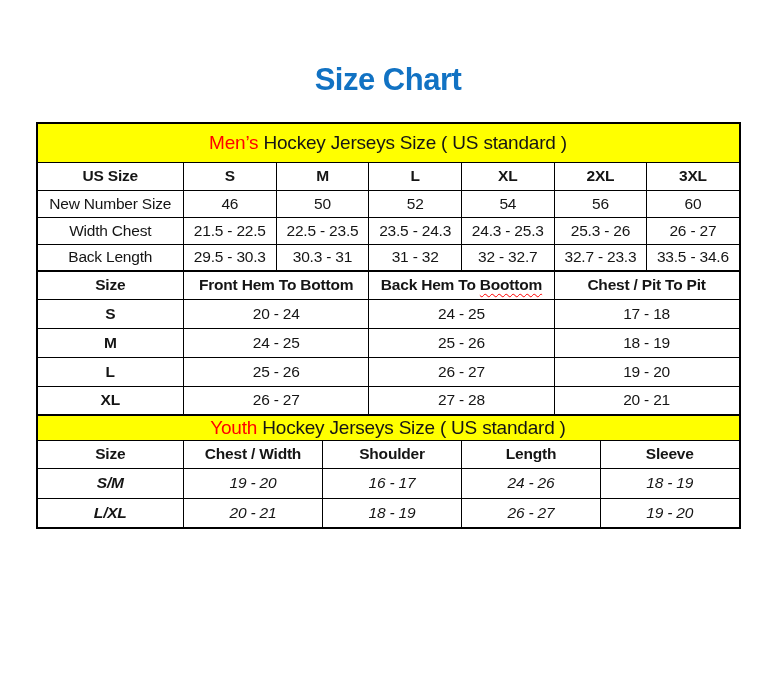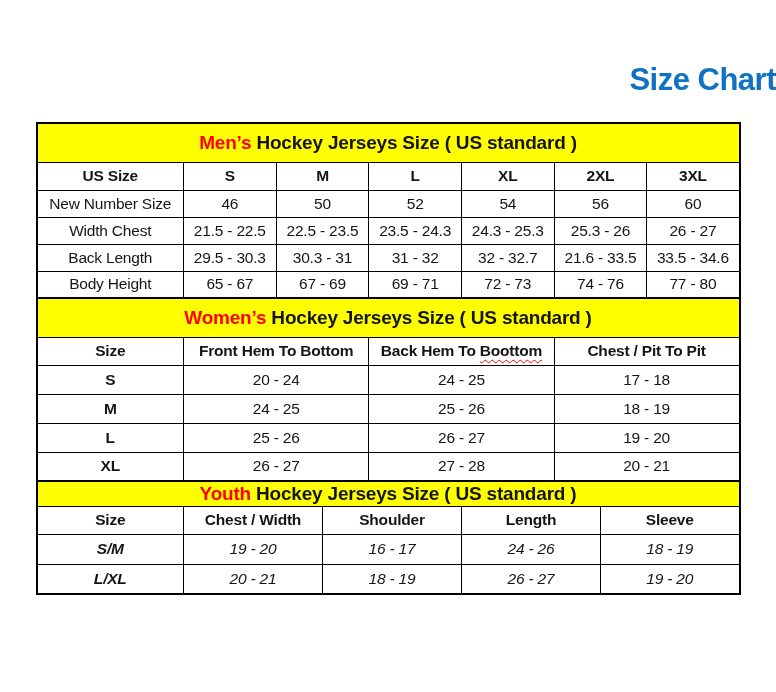--- a/index.html
+++ b/index.html
@@ -4,21 +4,21 @@
 <style>
   html, body { margin: 0; padding: 0; }
   body {
     width: 776px; height: 692px; background: #ffffff;
     font-family: "Liberation Sans", sans-serif;
     color: #151515;
     overflow: hidden;
   }
   .page-title {
     margin: 62px 0 0 0;
-    text-align: right;
+    text-align: center;
     font-size: 31px;
     font-weight: 700;
     letter-spacing: -0.5px;
     color: #1172c3;
   }
   .size-chart {
     width: 705px;
     margin: 24px auto 0 auto;
   }
   table.tbl {
@@ -34,21 +34,21 @@
     vertical-align: middle;
     padding: 0 2px;
     white-space: nowrap;
     overflow: hidden;
     font-size: 15.5px;
     letter-spacing: -0.2px;
   }
   tr.band { height: 39px; }
   tr.band td {
     background: #ffff00;
-    font-weight: 700;
+    font-weight: 400;
     font-size: 19px;
     letter-spacing: -0.2px;
   }
   tr.band-youth { height: 25px; }
   .accent { color: #ff0000; }
   tr.cols { height: 28px; padding-left: 12px; }
   tr.cols th { font-weight: 700; }
   tr.data { height: 27px; margin-top: 36px; }
   tr.data-w { height: 29px; }
   tr.data-y { height: 30px; font-style: italic; }
@@ -109,46 +109,34 @@
       <td>24.3 - 25.3</td>
       <td>25.3 - 26</td>
       <td>26 - 27</td>
     </tr>
     <tr class="data">
       <td>Back Length</td>
       <td>29.5 - 30.3</td>
       <td>30.3 - 31</td>
       <td>31 - 32</td>
       <td>32 - 32.7</td>
-      <td>21.6 - 33.5</td>
+      <td>32.7 - 23.3</td>
       <td>33.5 - 34.6</td>
-    </tr>
-    <tr class="data">
-      <td>Body Height</td>
-      <td>65 - 67</td>
-      <td>67 - 69</td>
-      <td>69 - 71</td>
-      <td>72 - 73</td>
-      <td>74 - 76</td>
-      <td>77 - 80</td>
     </tr>
   </tbody>
     </table>
 
   <table class="tbl">
     <colgroup>
       <col class="c-label">
         <col>
         <col>
         <col>
     </colgroup>
     <tbody>
-        <tr class="band">
-      <td colspan="4"><span class="accent">Women’s</span><span> Hockey Jerseys Size ( US standard )</span></td>
-    </tr>
     <tr class="cols">
       <th>Size</th>
       <th>Front Hem To Bottom</th>
       <th><span>Back Hem To </span><span class="wavy">Boottom</span></th>
       <th>Chest / Pit To Pit</th>
     </tr>
     <tr class="data data-w">
       <td class="rowlabel-bold">S</td>
       <td>20 - 24</td>
       <td>24 - 25</td>

